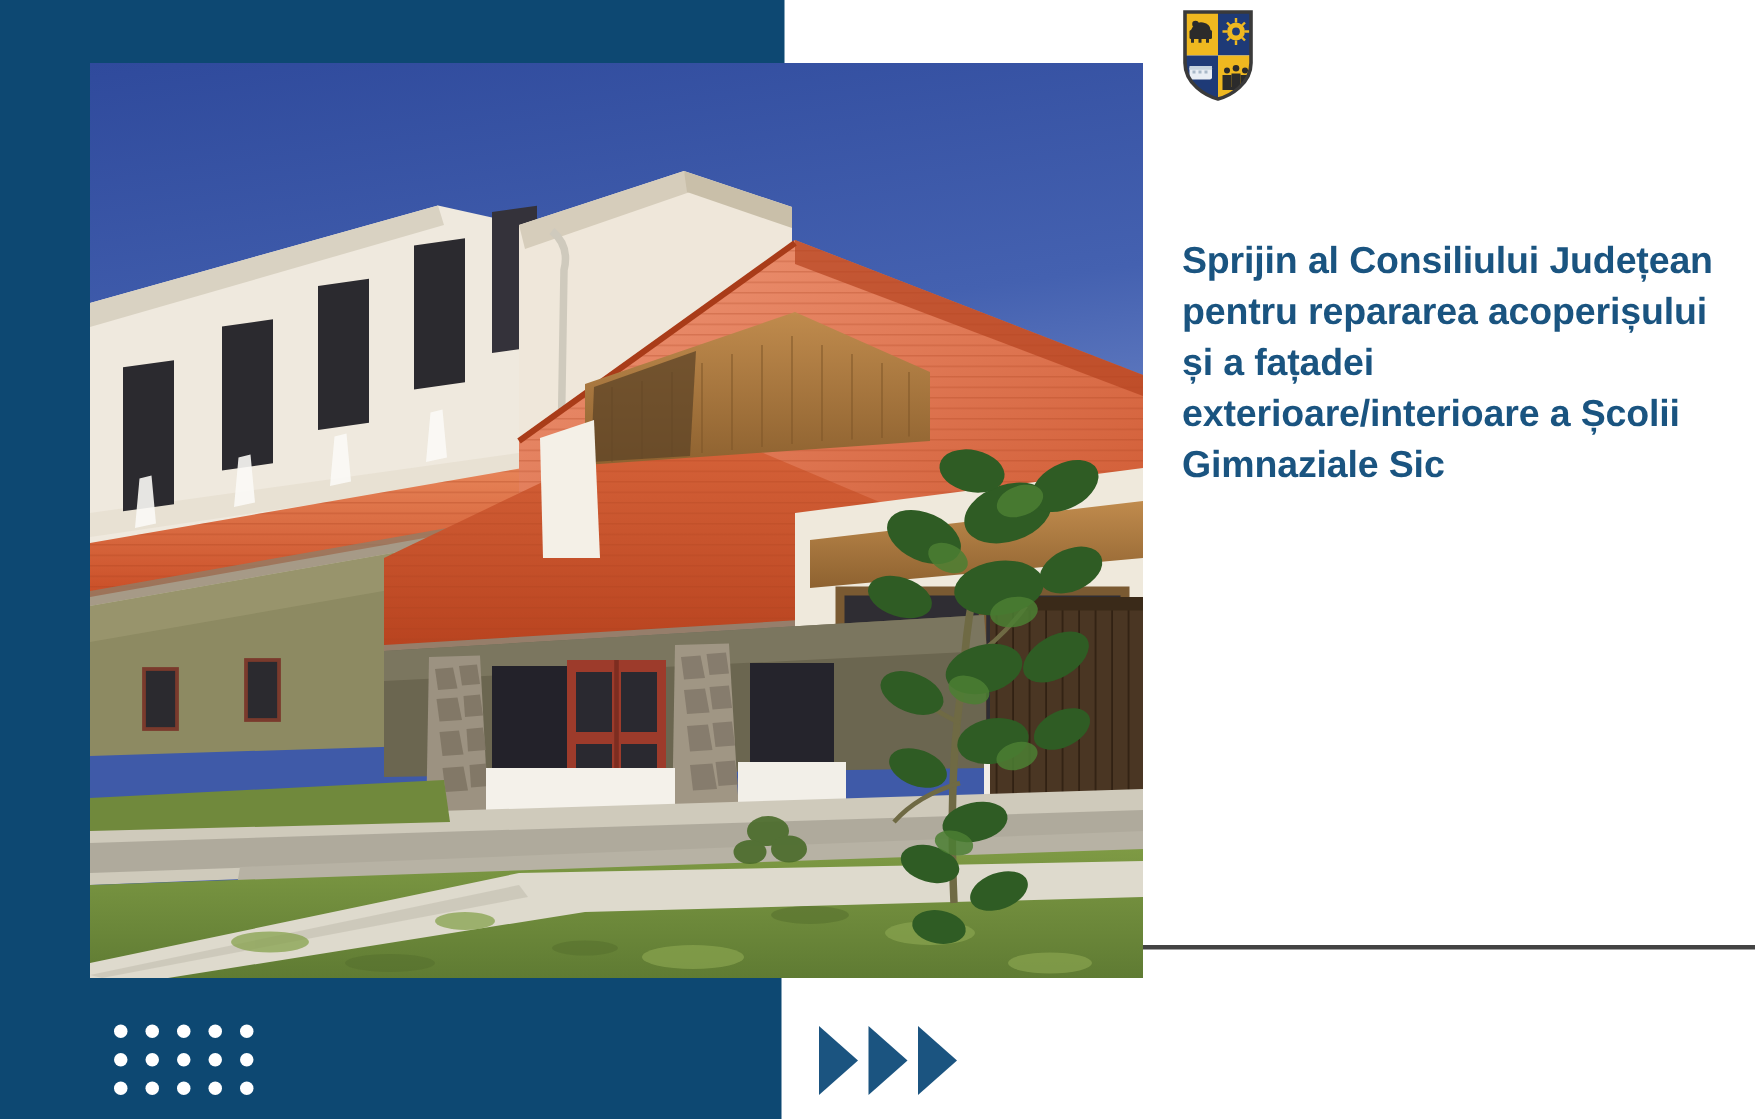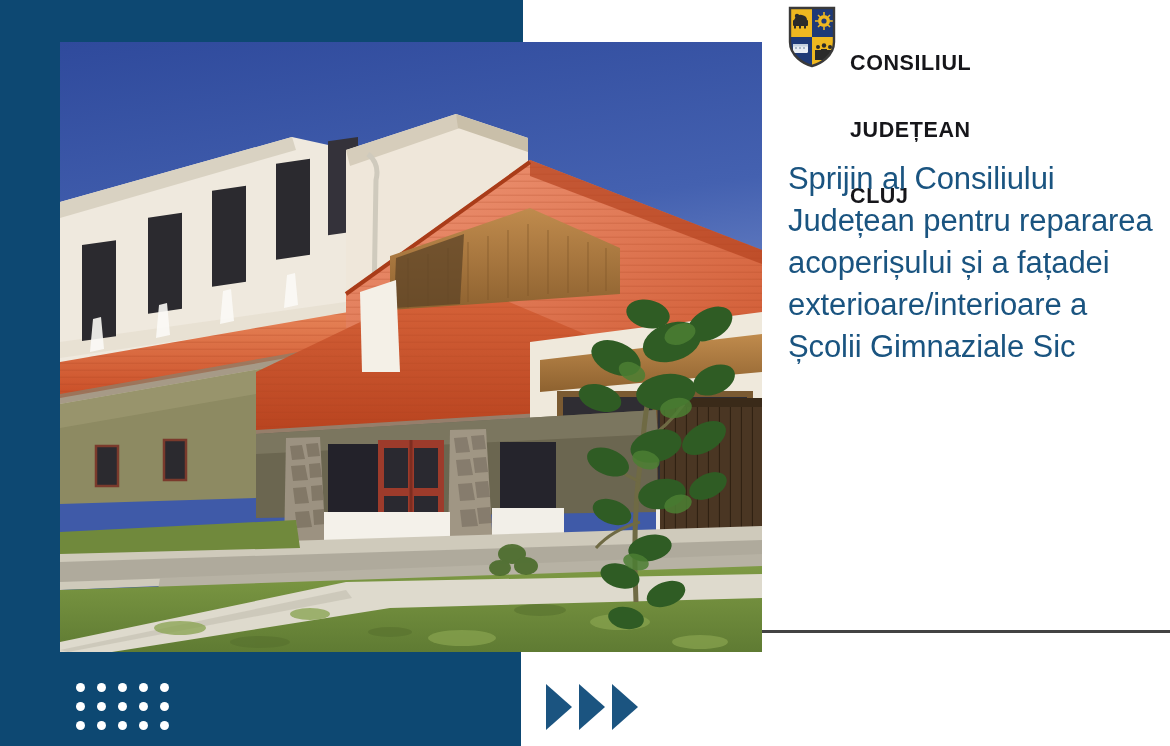--- a/index.html
+++ b/index.html
@@ -46,22 +46,22 @@
     letter-spacing:0.6px;
     color:#16161a;
     white-space:pre;
     padding-top:2px;
   }
   .logo-line { display:block; }
 
   
   .headline {
     position:absolute; left:788px; top:158px; width:372px;
-    font-size:31px;
-    font-weight:normal;
+    font-size:25px;
+    font-weight:bold;
     line-height:1.355;
     color:#1a5480;
     letter-spacing:-0.1px;
   }
 
   
   .rule {
     position:absolute; left:762px; top:630px; width:408px; height:3px;
     background:#434343;
   }
@@ -375,25 +375,20 @@
           <circle cx="36" cy="39.5" r="2.2"></circle>
           <circle cx="42" cy="41" r="2"></circle>
         <path d="M27 44 h6 v8 h-6 Z"></path>
           <path d="M33 43 h6 v9 h-6 Z"></path>
           <path d="M39 44 h6 v8 h-6 Z"></path>
         <rect x="27" y="52" width="18" height="2"></rect>
       </g>
     </g>
     <path d="M2 2 H46 V36 C46 50 32 58 24 60 C16 58 2 50 2 36 Z" fill="none" stroke="#3a3a3a" stroke-width="2.4"></path>
   </svg>
-  <div class="logo-text">
-    <span class="logo-line">CONSILIUL</span>
-    <span class="logo-line">JUDEȚEAN</span>
-    <span class="logo-line">CLUJ</span>
-  </div>
 </div>
 
 <h1 class="headline">Sprijin al Consiliului Județean pentru repararea acoperișului și a fațadei exterioare/interioare a Școlii Gimnaziale Sic</h1>
 
 <div class="rule"></div>
 
 <div class="dots">
   <span></span>
     <span></span>
     <span></span>

